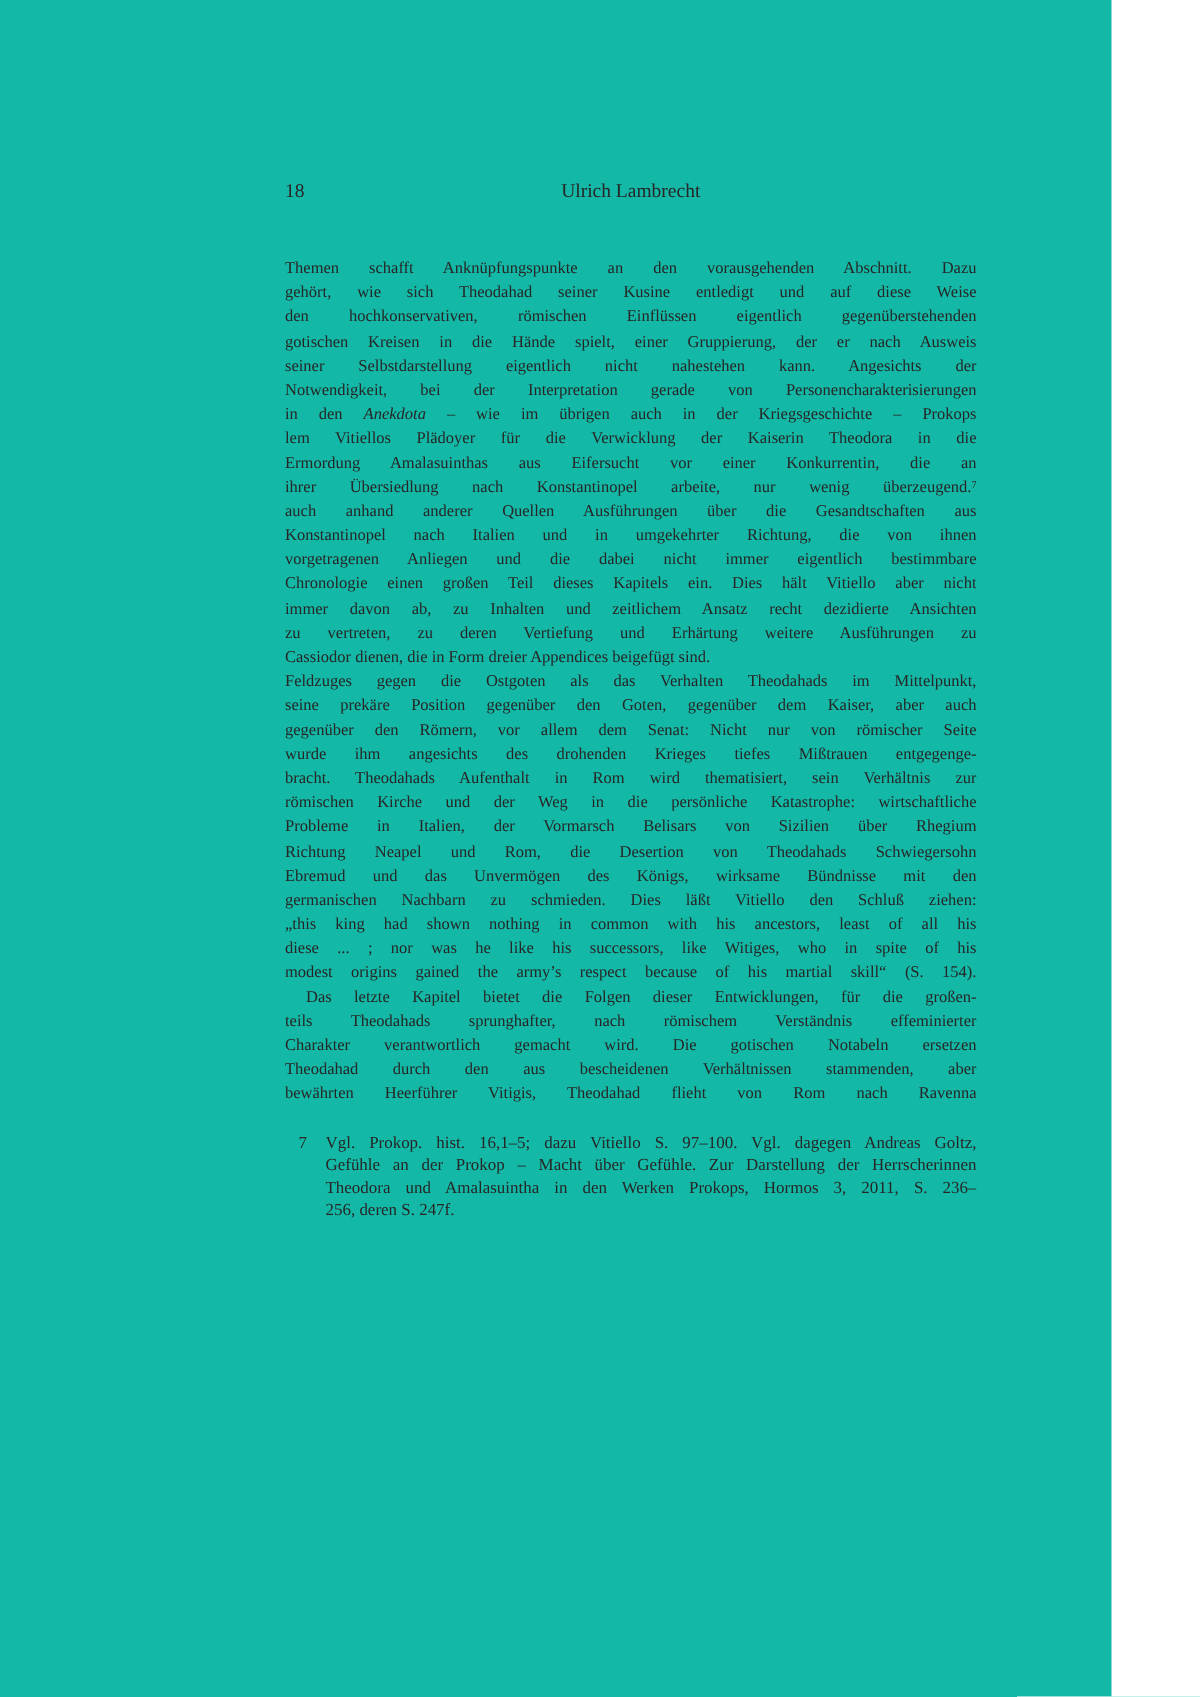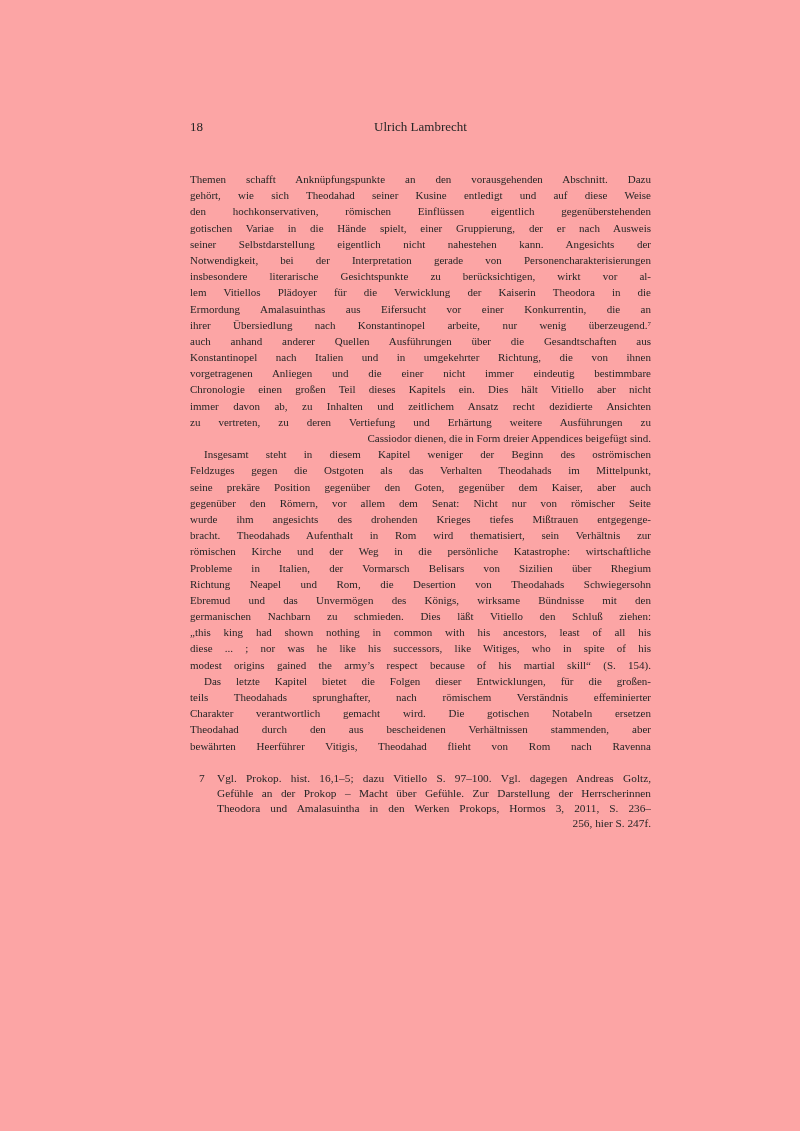--- a/index.html
+++ b/index.html
@@ -1,20 +1,20 @@
 <!DOCTYPE html>
 <html><head>
 <meta charset="utf-8">
 <style>
   html, body { margin: 0; padding: 0; background: #fff; }
   .page {
     position: relative;
-    width: 800px;
+    width: 741px;
     height: 1131px;
-    background: #fca5a5;
+    background: #14b8a6;
     font-family: "Liberation Serif", "DejaVu Serif", serif;
     color: #262626;
     overflow: hidden;
   }
   .col {
     position: absolute;
     left: 190px;
     top: 119px;
     width: 461px;
   }
@@ -33,21 +33,20 @@
     margin-top: 36px;
     font-size: 11px;
     line-height: 16.2px;
     font-family: Liberation Serif, serif;
   }
   .line {
     display: block;
     height: 16.2px;
     overflow: hidden;
     white-space: normal;
-    text-align: right;
   }
   .just {
     text-align: justify;
     text-align-last: justify;
   }
   .indent { text-indent: 14px; }
   i { font-style: italic; }
   sup.fnmark {
     font-size: 0.62em;
     line-height: 0;
@@ -78,37 +77,36 @@
     <div class="running-header">
       <span class="pagenum">18</span>
       <span>Ulrich Lambrecht</span>
     </div>
 
     <main class="body-text">
         <div>
           <div class="line just">Themen schafft Anknüpfungspunkte an den vorausgehenden Abschnitt. Dazu</div>
           <div class="line just">gehört, wie sich Theodahad seiner Kusine entledigt und auf diese Weise</div>
           <div class="line just">den hochkonservativen, römischen Einflüssen eigentlich gegenüberstehenden</div>
-          <div class="line just">gotischen Variae in die Hände spielt, einer Gruppierung, der er nach Ausweis</div>
+          <div class="line just">gotischen Kreisen in die Hände spielt, einer Gruppierung, der er nach Ausweis</div>
           <div class="line just">seiner Selbstdarstellung eigentlich nicht nahestehen kann. Angesichts der</div>
           <div class="line just">Notwendigkeit, bei der Interpretation gerade von Personencharakterisierungen</div>
-          <div class="line just">insbesondere literarische Gesichtspunkte zu berücksichtigen, wirkt vor al-</div>
+          <div class="line just">in den <i>Anekdota</i> – wie im übrigen auch in der Kriegsgeschichte – Prokops</div>
           <div class="line just">lem Vitiellos Plädoyer für die Verwicklung der Kaiserin Theodora in die</div>
           <div class="line just">Ermordung Amalasuinthas aus Eifersucht vor einer Konkurrentin, die an</div>
           <div class="line just">ihrer Übersiedlung nach Konstantinopel arbeite, nur wenig überzeugend.<sup class="fnmark">7</sup></div>
           <div class="line just">auch anhand anderer Quellen Ausführungen über die Gesandtschaften aus</div>
           <div class="line just">Konstantinopel nach Italien und in umgekehrter Richtung, die von ihnen</div>
-          <div class="line just">vorgetragenen Anliegen und die einer nicht immer eindeutig bestimmbare</div>
+          <div class="line just">vorgetragenen Anliegen und die dabei nicht immer eigentlich bestimmbare</div>
           <div class="line just">Chronologie einen großen Teil dieses Kapitels ein. Dies hält Vitiello aber nicht</div>
           <div class="line just">immer davon ab, zu Inhalten und zeitlichem Ansatz recht dezidierte Ansichten</div>
           <div class="line just">zu vertreten, zu deren Vertiefung und Erhärtung weitere Ausführungen zu</div>
           <div class="line">Cassiodor dienen, die in Form dreier Appendices beigefügt sind.</div>
         </div>
         <div>
-          <div class="line just indent">Insgesamt steht in diesem Kapitel weniger der Beginn des oströmischen</div>
           <div class="line just">Feldzuges gegen die Ostgoten als das Verhalten Theodahads im Mittelpunkt,</div>
           <div class="line just">seine prekäre Position gegenüber den Goten, gegenüber dem Kaiser, aber auch</div>
           <div class="line just">gegenüber den Römern, vor allem dem Senat: Nicht nur von römischer Seite</div>
           <div class="line just">wurde ihm angesichts des drohenden Krieges tiefes Mißtrauen entgegenge-</div>
           <div class="line just">bracht. Theodahads Aufenthalt in Rom wird thematisiert, sein Verhältnis zur</div>
           <div class="line just">römischen Kirche und der Weg in die persönliche Katastrophe: wirtschaftliche</div>
           <div class="line just">Probleme in Italien, der Vormarsch Belisars von Sizilien über Rhegium</div>
           <div class="line just">Richtung Neapel und Rom, die Desertion von Theodahads Schwiegersohn</div>
           <div class="line just">Ebremud und das Unvermögen des Königs, wirksame Bündnisse mit den</div>
           <div class="line just">germanischen Nachbarn zu schmieden. Dies läßt Vitiello den Schluß ziehen:</div>
@@ -124,18 +122,18 @@
           <div class="line just">bewährten Heerführer Vitigis, Theodahad flieht von Rom nach Ravenna</div>
         </div>
       </main>
 
     <div class="footnote">
       <span class="fn-num">7</span>
       <div class="fn-text">
           <div class="line just">Vgl. Prokop. hist. 16,1–5; dazu Vitiello S. 97–100. Vgl. dagegen Andreas Goltz,</div>
           <div class="line just">Gefühle an der Prokop – Macht über Gefühle. Zur Darstellung der Herrscherinnen</div>
           <div class="line just">Theodora und Amalasuintha in den Werken Prokops, Hormos 3, 2011, S. 236–</div>
-          <div class="line">256, hier S. 247f.</div>
+          <div class="line">256, deren S. 247f.</div>
         </div>
     </div>
 
   </div>
 </div>
 
 </body></html>

